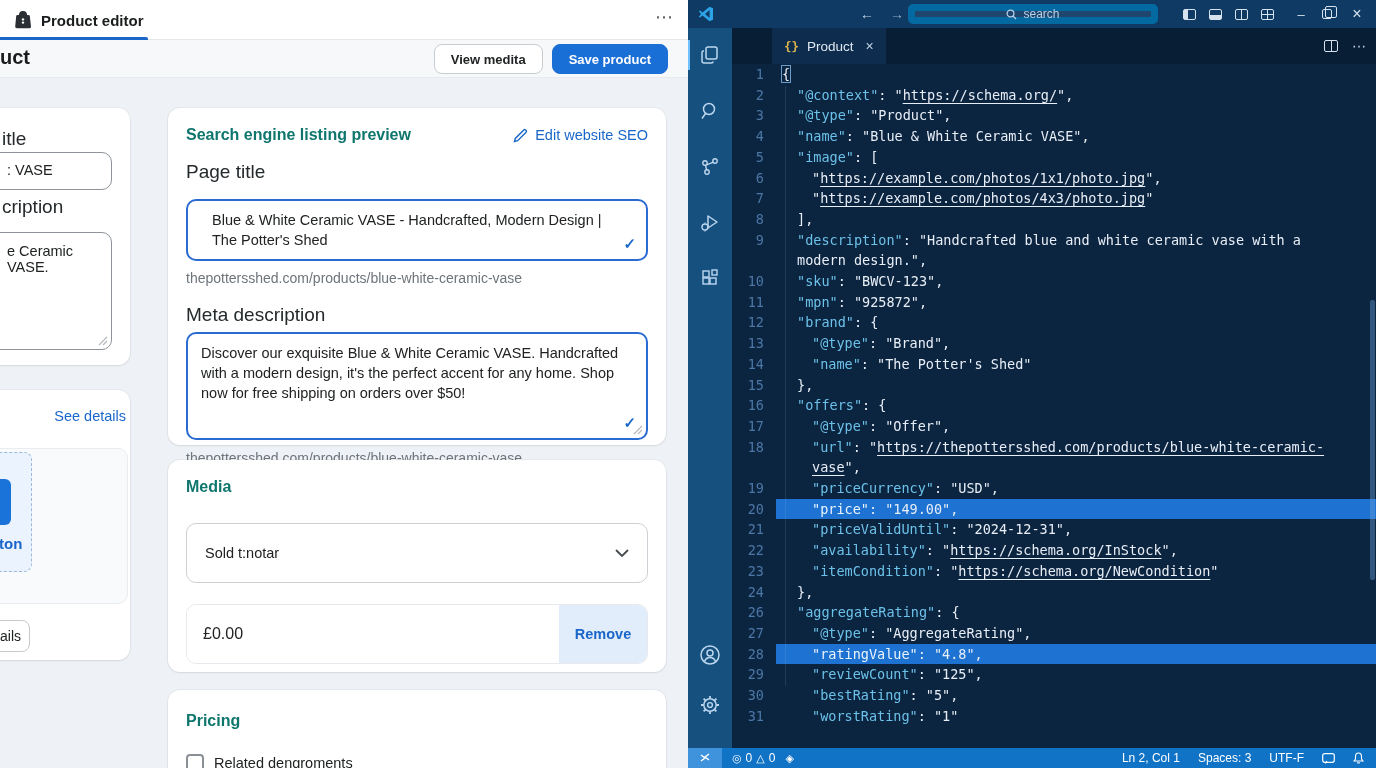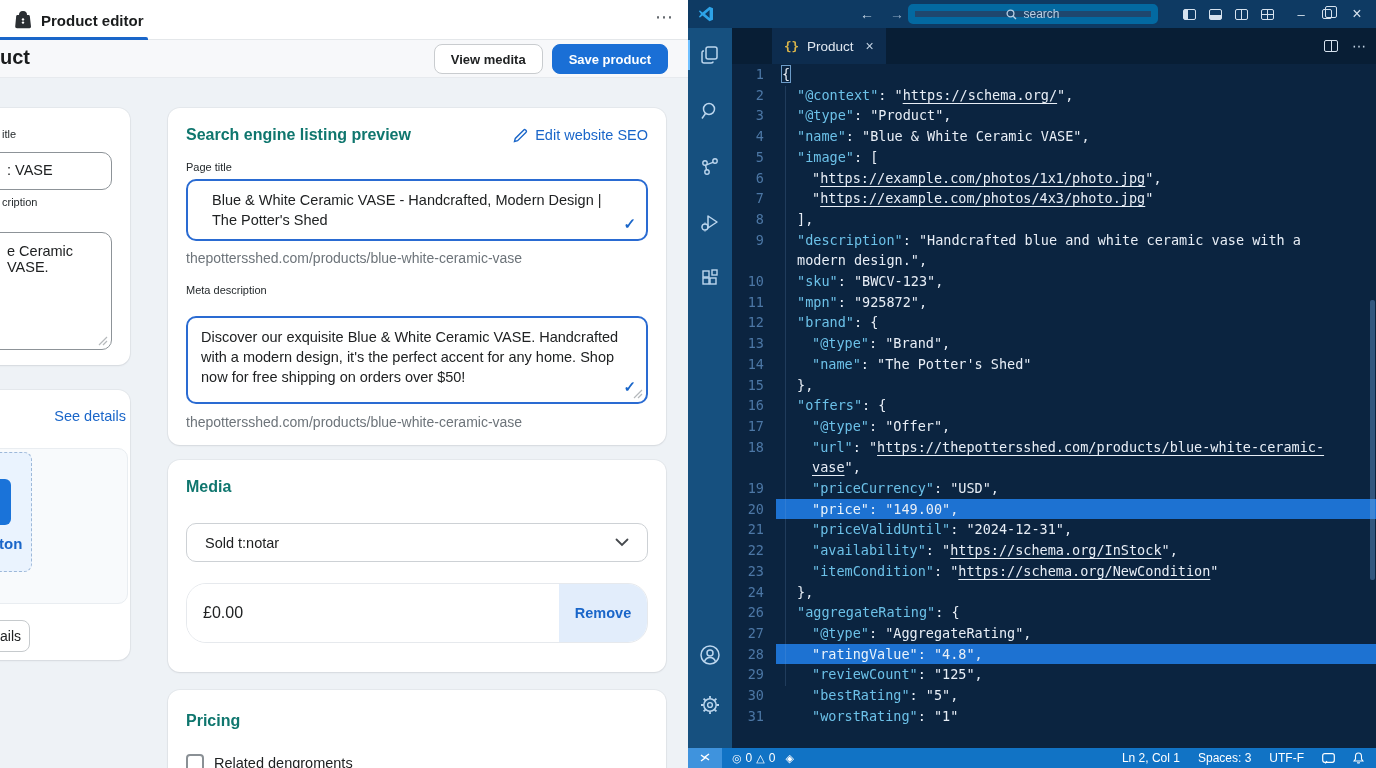--- a/index.html
+++ b/index.html
@@ -15,34 +15,34 @@
   .pe-tab-underline { position:absolute; left:0; top:37px; width:148px; height:3px; background:#1a66c9; border-radius:0 2px 0 0; }
   .pe-dots { position:absolute; right:14px; top:6px; font-size:18px; color:#5c6166; letter-spacing:1px; cursor:pointer; }
   .pe-hdr { position:absolute; top:40px; left:0; width:688px; height:38px; background:#f7f8fa; border-bottom:1px solid #e7eaee; }
   .pe-hdr-title { position:absolute; left:0; top:6px; font-size:20px; font-weight:700; color:#1a1c1d; }
   .pe-hdr-btns { position:absolute; right:20px; top:4px; display:flex; gap:9px; }
   .btn { height:30px; border-radius:8px; font-size:13px; font-weight:600; display:flex; align-items:center; padding:0 16px; cursor:pointer; }
   .btn-secondary { background:#fff; border:1px solid #c9cccf; color:#202223; }
   .btn-primary { background:#1a6fd6; color:#fff; border:1px solid #1a6fd6; }
   .card { position:absolute; background:#fff; border-radius:12px; box-shadow:0 1px 2px rgba(22,29,37,.08), 0 0 0 1px rgba(22,29,37,.04); }
   .card-title { font-size:16px; font-weight:700; color:#0f766e; }
-  .fld-label { font-size:11px; color:#24292c; }
+  .fld-label { font-size:19px; color:#24292c; }
   .gray-url { font-size:14px; color:#6d747a; }
   .focus-box { position:relative; border:2px solid #2a6bd2; border-radius:10px; background:#fff; padding:9px 26px 9px 13px; font-size:14.5px; color:#202223; line-height:20px; }
   .focus-box .tick { position:absolute; right:10px; bottom:5px; color:#1a66c9; font-size:15px; font-weight:700; }
   .resize-h { position:absolute; right:3px; bottom:3px; width:10px; height:10px; opacity:.55; }
   .plain-box { border:1px solid #8d9398; border-radius:10px; background:#fff; position:relative; overflow:hidden; }
   .link { color:#1a66c9; font-size:14.5px; font-weight:500; cursor:pointer; }
 
   .seo-card { left:168px; top:108px; width:498px; height:337px; padding:18px; }
   .seo-head { display:flex; justify-content:space-between; align-items:center; }
   .edit-link { display:flex; align-items:center; gap:7px; font-size:14.5px; }
   .media-card { left:168px; top:460px; width:498px; height:212px; padding:18px; }
-  .sel-box { margin-top:27px; height:39px; border:1px solid #cdd1d5; border-radius:10px; display:flex; align-items:center; justify-content:space-between; padding:0 18px; font-size:14.5px; color:#202223; cursor:pointer; }
-  .price-row { margin-top:21px; height:60px; border:1px solid #e6e9ed; border-radius:20px; display:flex; overflow:hidden; }
+  .sel-box { margin-top:27px; height:60px; border:1px solid #cdd1d5; border-radius:10px; display:flex; align-items:center; justify-content:space-between; padding:0 18px; font-size:14.5px; color:#202223; cursor:pointer; }
+  .price-row { margin-top:21px; height:60px; border:1px solid #e6e9ed; border-radius:10px; display:flex; overflow:hidden; }
   .price-val { flex:1; display:flex; align-items:center; padding-left:16px; font-size:16px; color:#202223; background:#fff; }
   .remove-seg { width:88px; background:#e2edfb; display:flex; align-items:center; justify-content:center; color:#1a66c9; font-size:14.5px; font-weight:600; cursor:pointer; }
   .pricing-card { left:168px; top:690px; width:498px; height:120px; padding:22px 18px; }
   .chk-row { margin-top:24px; display:flex; align-items:center; gap:10px; }
   .chk { width:18px; height:18px; border:2px solid #8a9095; border-radius:4px; background:#fff; cursor:pointer; }
   .chk-label { font-size:14.5px; color:#202223; }
 
   .cut-card1 { left:-44px; top:108px; width:174px; height:257px; }
   .cut-card2 { left:-44px; top:390px; width:174px; height:270px; }
   .cut-input1 { position:absolute; left:4px; top:44px; width:152px; height:38px; }
@@ -169,27 +169,27 @@
       <div class="seo-head">
         <span class="card-title">Search engine listing preview</span>
         <span class="edit-link link">
           <svg width="15" height="15" viewBox="0 0 15 15">
               <path d="M1.5 13.5 L2.3 10.4 L10.8 1.9 Q11.6 1.1 12.5 1.9 L13.1 2.5 Q13.9 3.4 13.1 4.2 L4.6 12.7 Z" fill="none" stroke="#1a66c9" stroke-width="1.4"></path>
             </svg>
           <span>Edit website SEO</span>
         </span>
       </div>
       <div class="fld-label" style="margin-top:17px">Page title</div>
-      <div class="focus-box" style="margin-top:6px; min-height:52px;padding-left:24px;">
+      <div class="focus-box" style="margin-top:16px; min-height:52px;padding-left:24px;">
         <span>Blue &amp; White Ceramic VASE - Handcrafted, Modern Design | The Potter's Shed</span>
         <span class="tick">✓</span>
       </div>
       <div class="gray-url" style="margin-top:9px">thepottersshed.com/products/blue-white-ceramic-vase</div>
       <div class="fld-label" style="margin-top:18px">Meta description</div>
-      <div class="focus-box" style="margin-top:20px; height:88px;">
+      <div class="focus-box" style="margin-top:6px; height:108px;">
         <span>Discover our exquisite Blue &amp; White Ceramic VASE. Handcrafted with a modern design, it's the perfect accent for any home. Shop now for free shipping on orders over $50!</span>
         <span class="tick">✓</span>
         <svg class="resize-h" width="10" height="10">
             <path d="M9 1 L1 9 M9 5 L5 9" stroke="#7a8086" stroke-width="1.2"></path>
           </svg>
       </div>
       <div class="gray-url" style="margin-top:10px">thepottersshed.com/products/blue-white-ceramic-vase</div>
     </div>
 
     <div class="card media-card">

